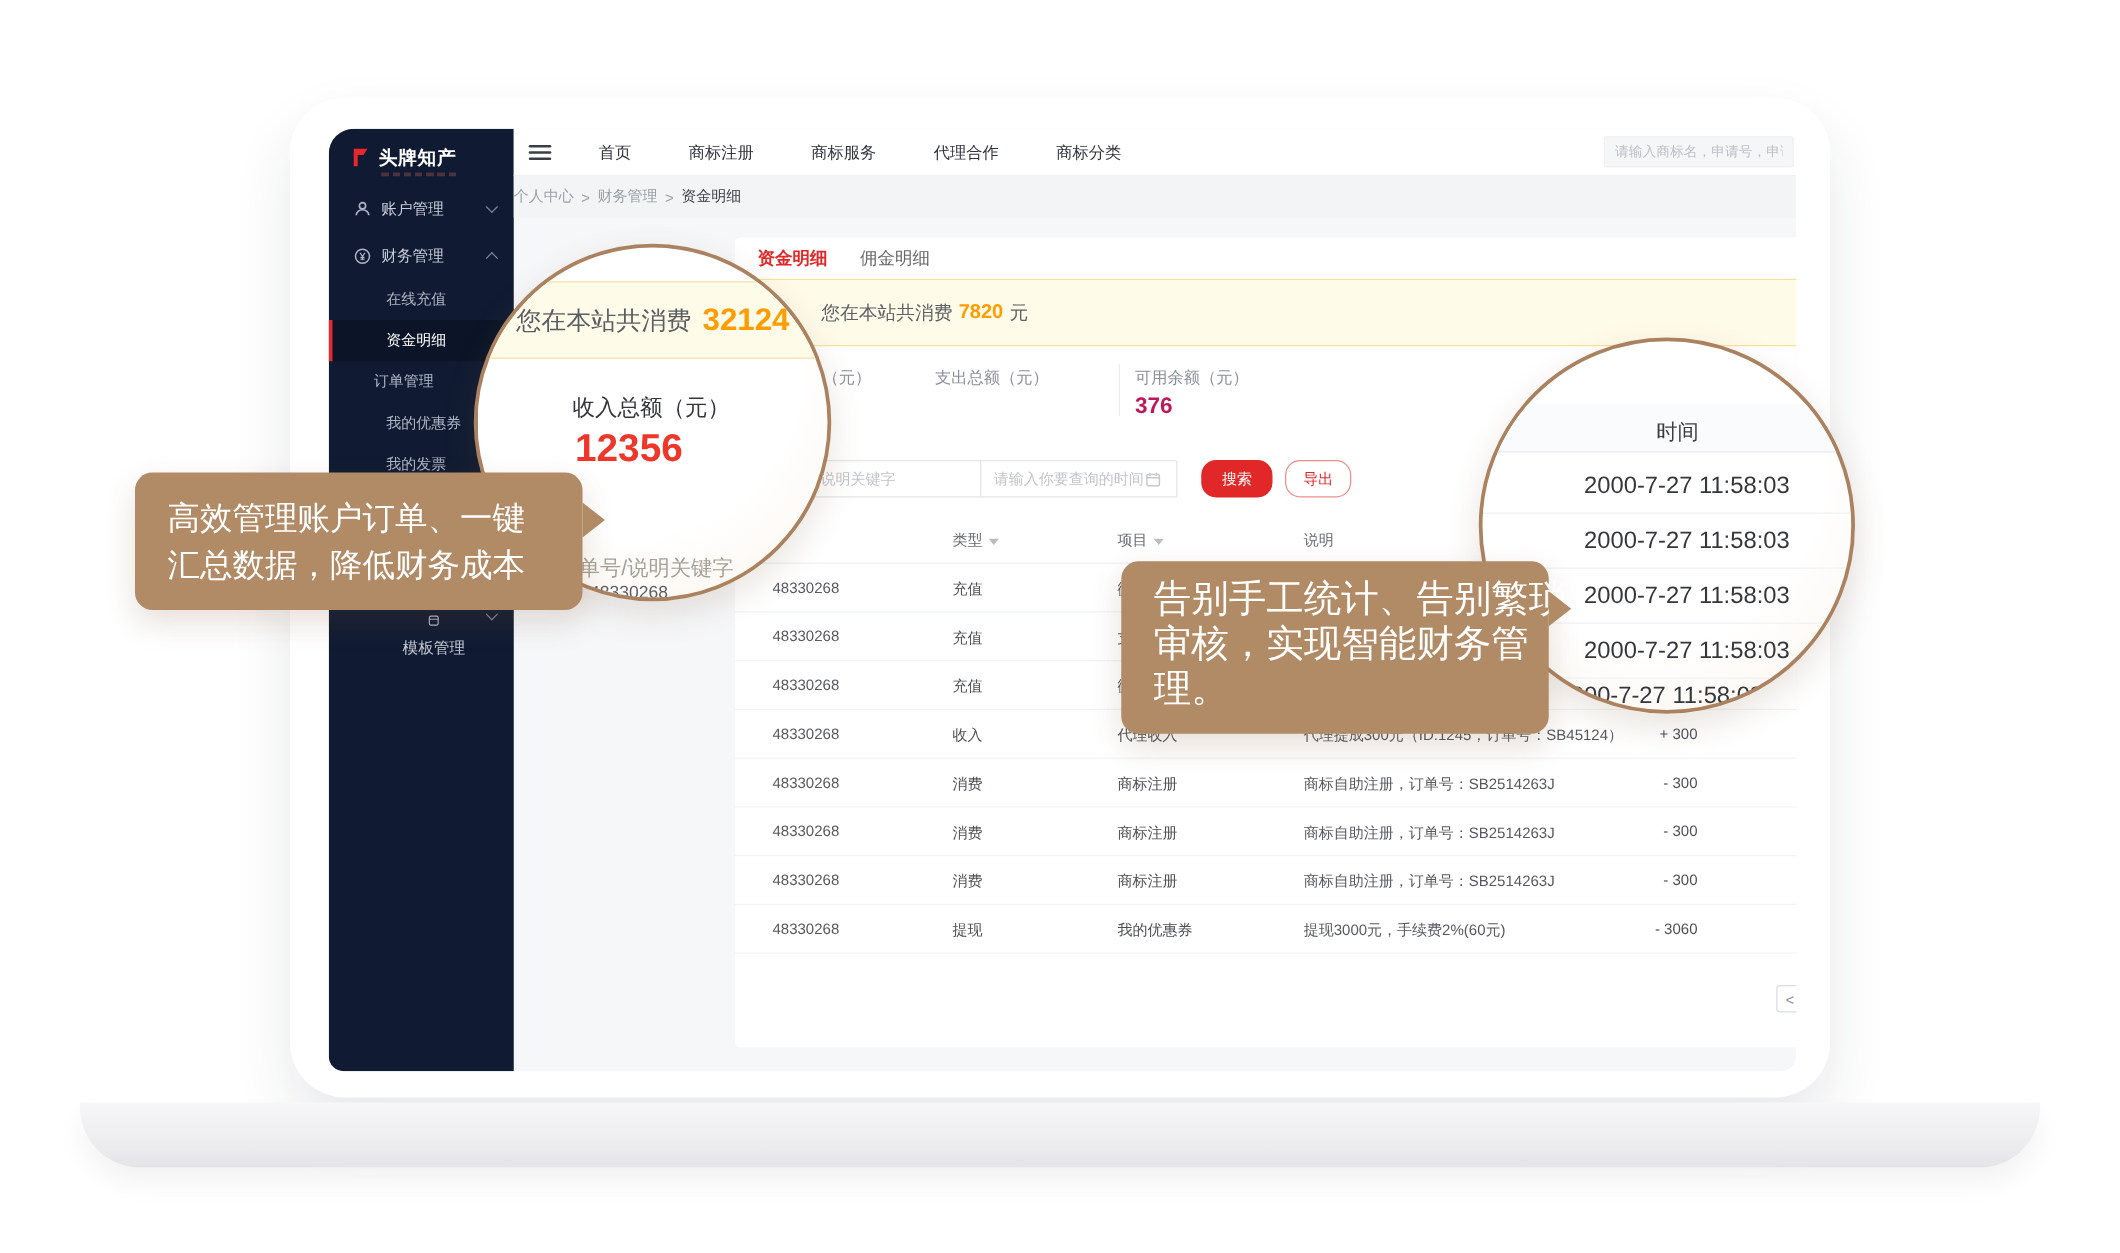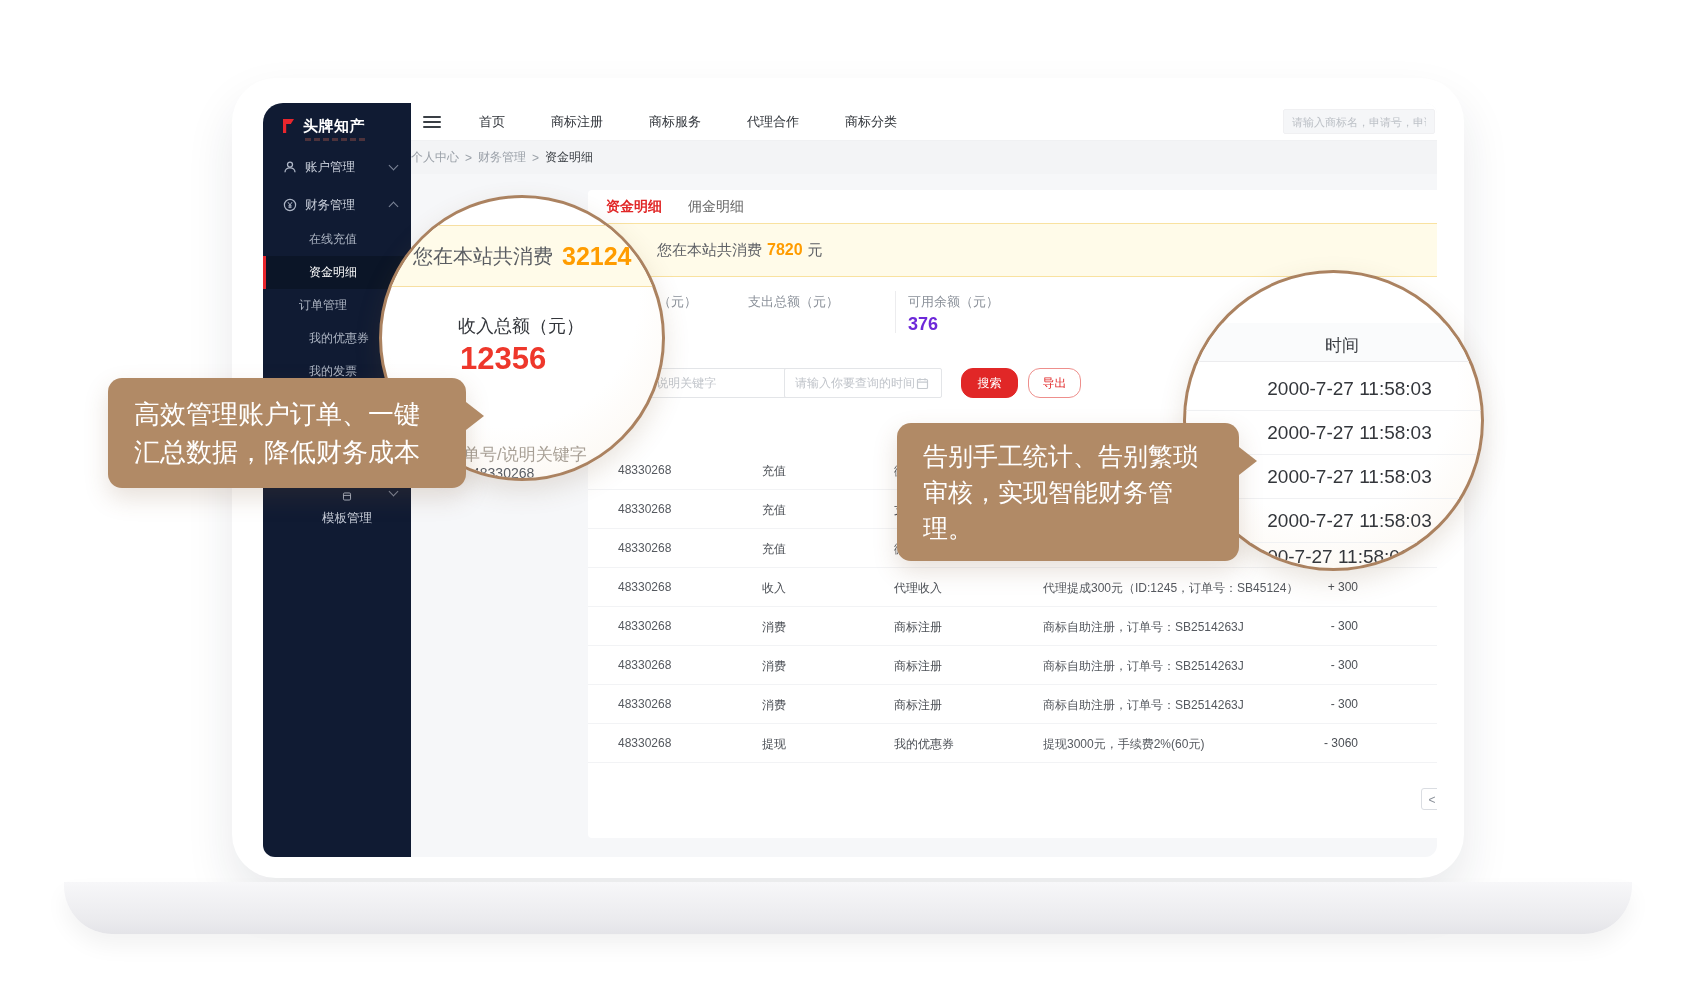--- a/index.html
+++ b/index.html
@@ -37,21 +37,21 @@
   .crumb-cur{color:#3c4046;}
 
   
   .card{position:absolute;left:177px;top:87px;width:997px;height:648px;background:#fff;border-radius:4px;overflow:hidden;}
   .tab{position:absolute;top:8px;font-size:14px;cursor:pointer;}
   .tab.t1{left:18px;color:#e12727;font-weight:bold;}
   .tab.t2{left:100px;color:#666;}
   .banner{position:absolute;left:18px;top:33px;width:959px;height:54px;background:#fffbe9;border:1px solid #f9e2a0;border-radius:3px;box-sizing:border-box;display:flex;align-items:center;padding-left:50px;font-size:15px;color:#5f6166;}
   .banner .amt{color:#ff9c00;font-size:16px;font-weight:bold;margin:0 5px;}
   .stat-label{position:absolute;top:103px;font-size:13px;color:#8a9099;}
-  .stat-value{position:absolute;top:124px;font-size:18px;font-weight:bold;color:#6d28d9;}
+  .stat-value{position:absolute;top:124px;font-size:18px;font-weight:bold;color:#be185d;}
   .stat-value.red{color:#ee372b;}
   .stat-div{position:absolute;left:307px;top:101px;width:1px;height:42px;background:#ececee;}
 
   .f-input{position:absolute;top:178px;height:30px;border:1px solid #e3e5e8;border-radius:2px;background:#fff;font-size:12px;color:#333;padding:0 10px;box-sizing:border-box;outline:none;}
   .f-input::placeholder{color:#c0c4ca;}
   .f-kw{left:18px;width:182px;}
   .f-time{left:196px;width:158px;padding-right:26px;}
   .cal{position:absolute;left:328px;top:187px;}
   .btn{position:absolute;top:178px;height:30px;font-size:12px;border-radius:12px;cursor:pointer;}
   .btn-search{left:373px;width:57px;background:#e12727;color:#fff;border:1px solid #e12727;}
@@ -88,21 +88,21 @@
   .r-head{left:139px;top:61px;font-size:17px;color:#3a3d42;}
   .r-time{left:36px;width:255px;text-align:center;font-size:19px;color:#33363b;}
   .rt0{top:105px}.rt1{top:149px}.rt2{top:193px}.rt3{top:237px}
   .r-sep{left:0;width:295px;height:1px;background:#f0f1f3;}
   .rs0{top:137px}.rs1{top:181px}.rs2{top:225px}.rs3{top:269px}
   .r-part{left:60px;top:273px;font-size:19px;color:#33363b;}
 
   
   .co{position:absolute;background:#b18a66;border-radius:14px;color:#fff;z-index:50;box-sizing:border-box;box-shadow:0 10px 24px rgba(120,85,50,.18);}
   .coL{left:108px;top:378px;width:358px;padding:17px 26px;font-size:26px;line-height:38px;}
-  .coR{left:897px;top:423px;width:342px;padding:15px 26px;font-size:25px;line-height:36px;}
+  .coR{left:897px;top:449px;width:342px;padding:15px 26px;font-size:30px;line-height:36px;font-family:Liberation Mono, monospace;}
   .co .arrow{position:absolute;left:100%;top:24px;width:0;height:0;border-top:14px solid transparent;border-bottom:14px solid transparent;border-left:18px solid #b18a66;}
   .co .line{white-space:nowrap;}
 </style>
 </head>
 <body>
 
 <div class="stage">
 
   <div class="screen">
     <div class="app">
@@ -202,20 +202,25 @@
 
           <input class="f-input f-kw" placeholder="订单号/说明关键字" style="">
           <input class="f-input f-time" placeholder="请输入你要查询的时间" style="">
           <svg class="cal" width="13" height="13" viewBox="0 0 13 13">
               <rect x="1.5" y="2.5" width="10" height="9" rx="1" fill="none" stroke="#c6cacf" stroke-width="1.2"></rect>
               <path d="M4 1.2 L4 3.5 M9 1.2 L9 3.5 M1.5 5.2 L11.5 5.2" stroke="#c6cacf" stroke-width="1.2"></path>
             </svg>
           <button class="btn btn-search">搜索</button>
           <button class="btn btn-export">导出</button>
 
+          <div class="thead">
+            <span class="th" style="left:174px;"><span>类型</span><i class="caret"></i></span>
+            <span class="th" style="left:306px;"><span>项目</span><i class="caret"></i></span>
+            <span class="th" style="left:455px;"><span>说明</span></span>
+          </div>
 
           <div class="trow r0">
             <span class="td c0">48330268</span>
               <span class="td c1">充值</span>
               <span class="td c2">微信充值</span>
               <span class="td c3"></span>
               <span class="td c4"></span>
               <span class="td c5"></span>
           </div>
           <div class="trow r1">

